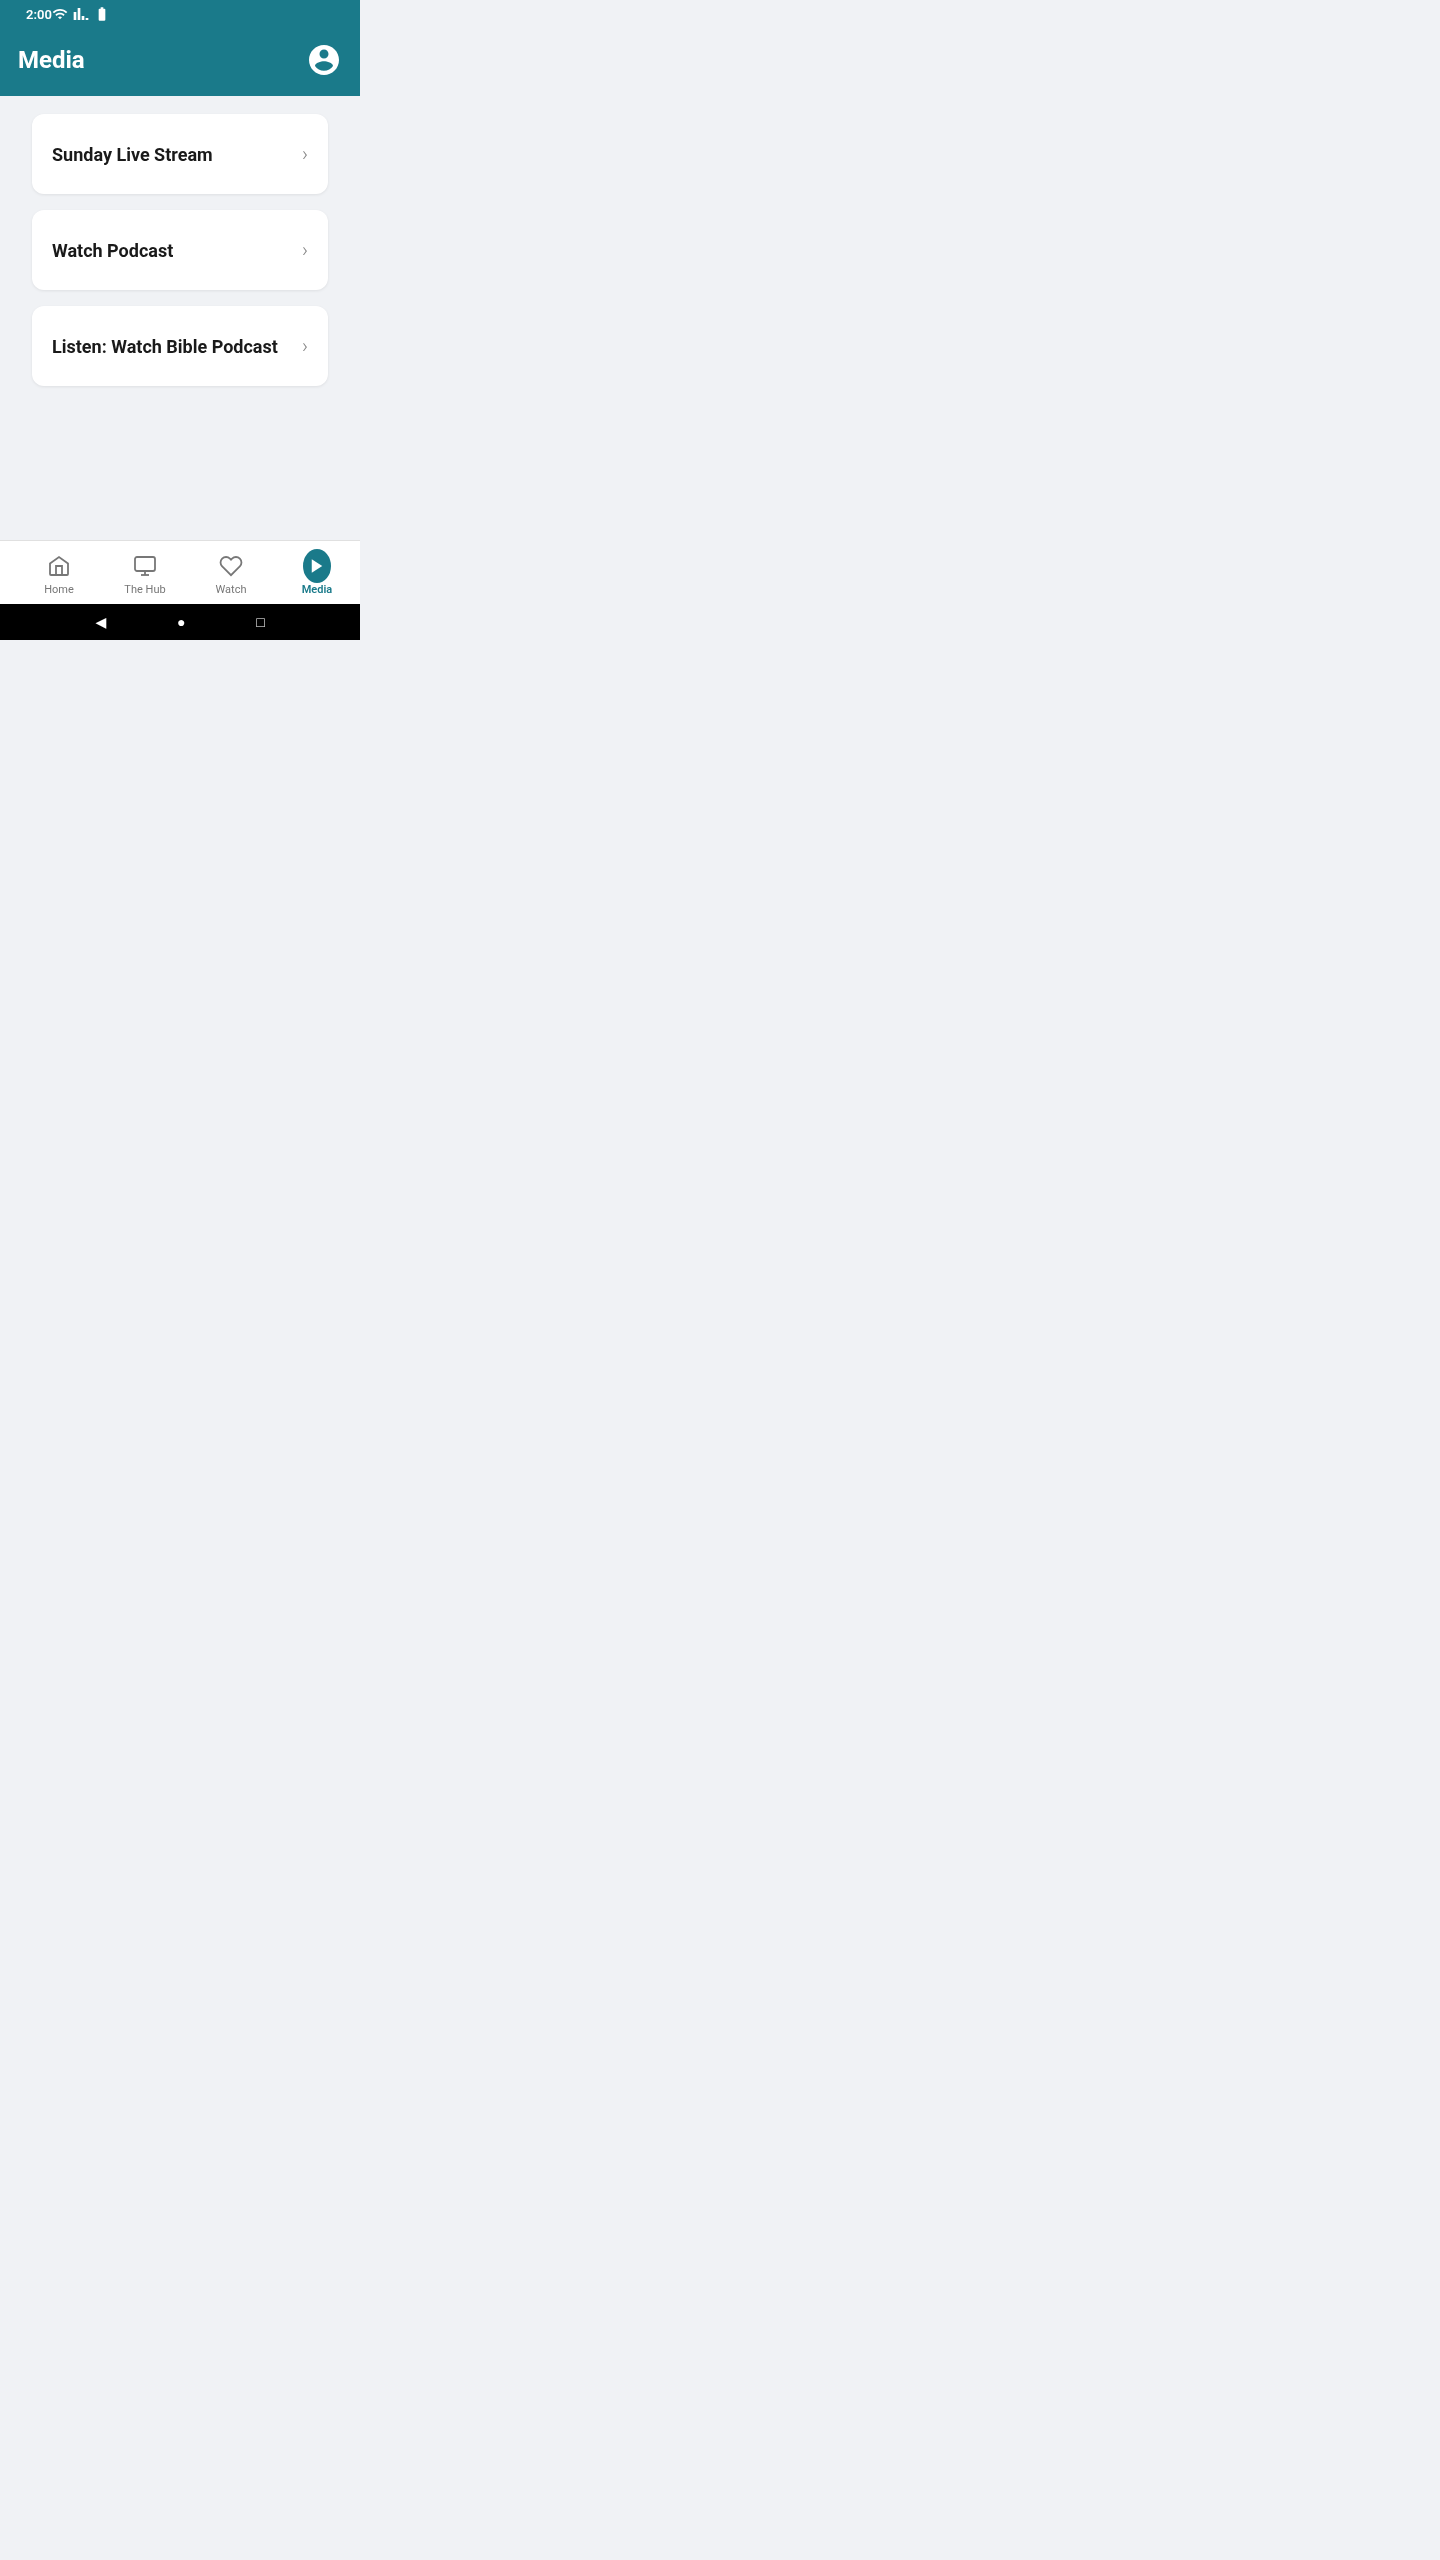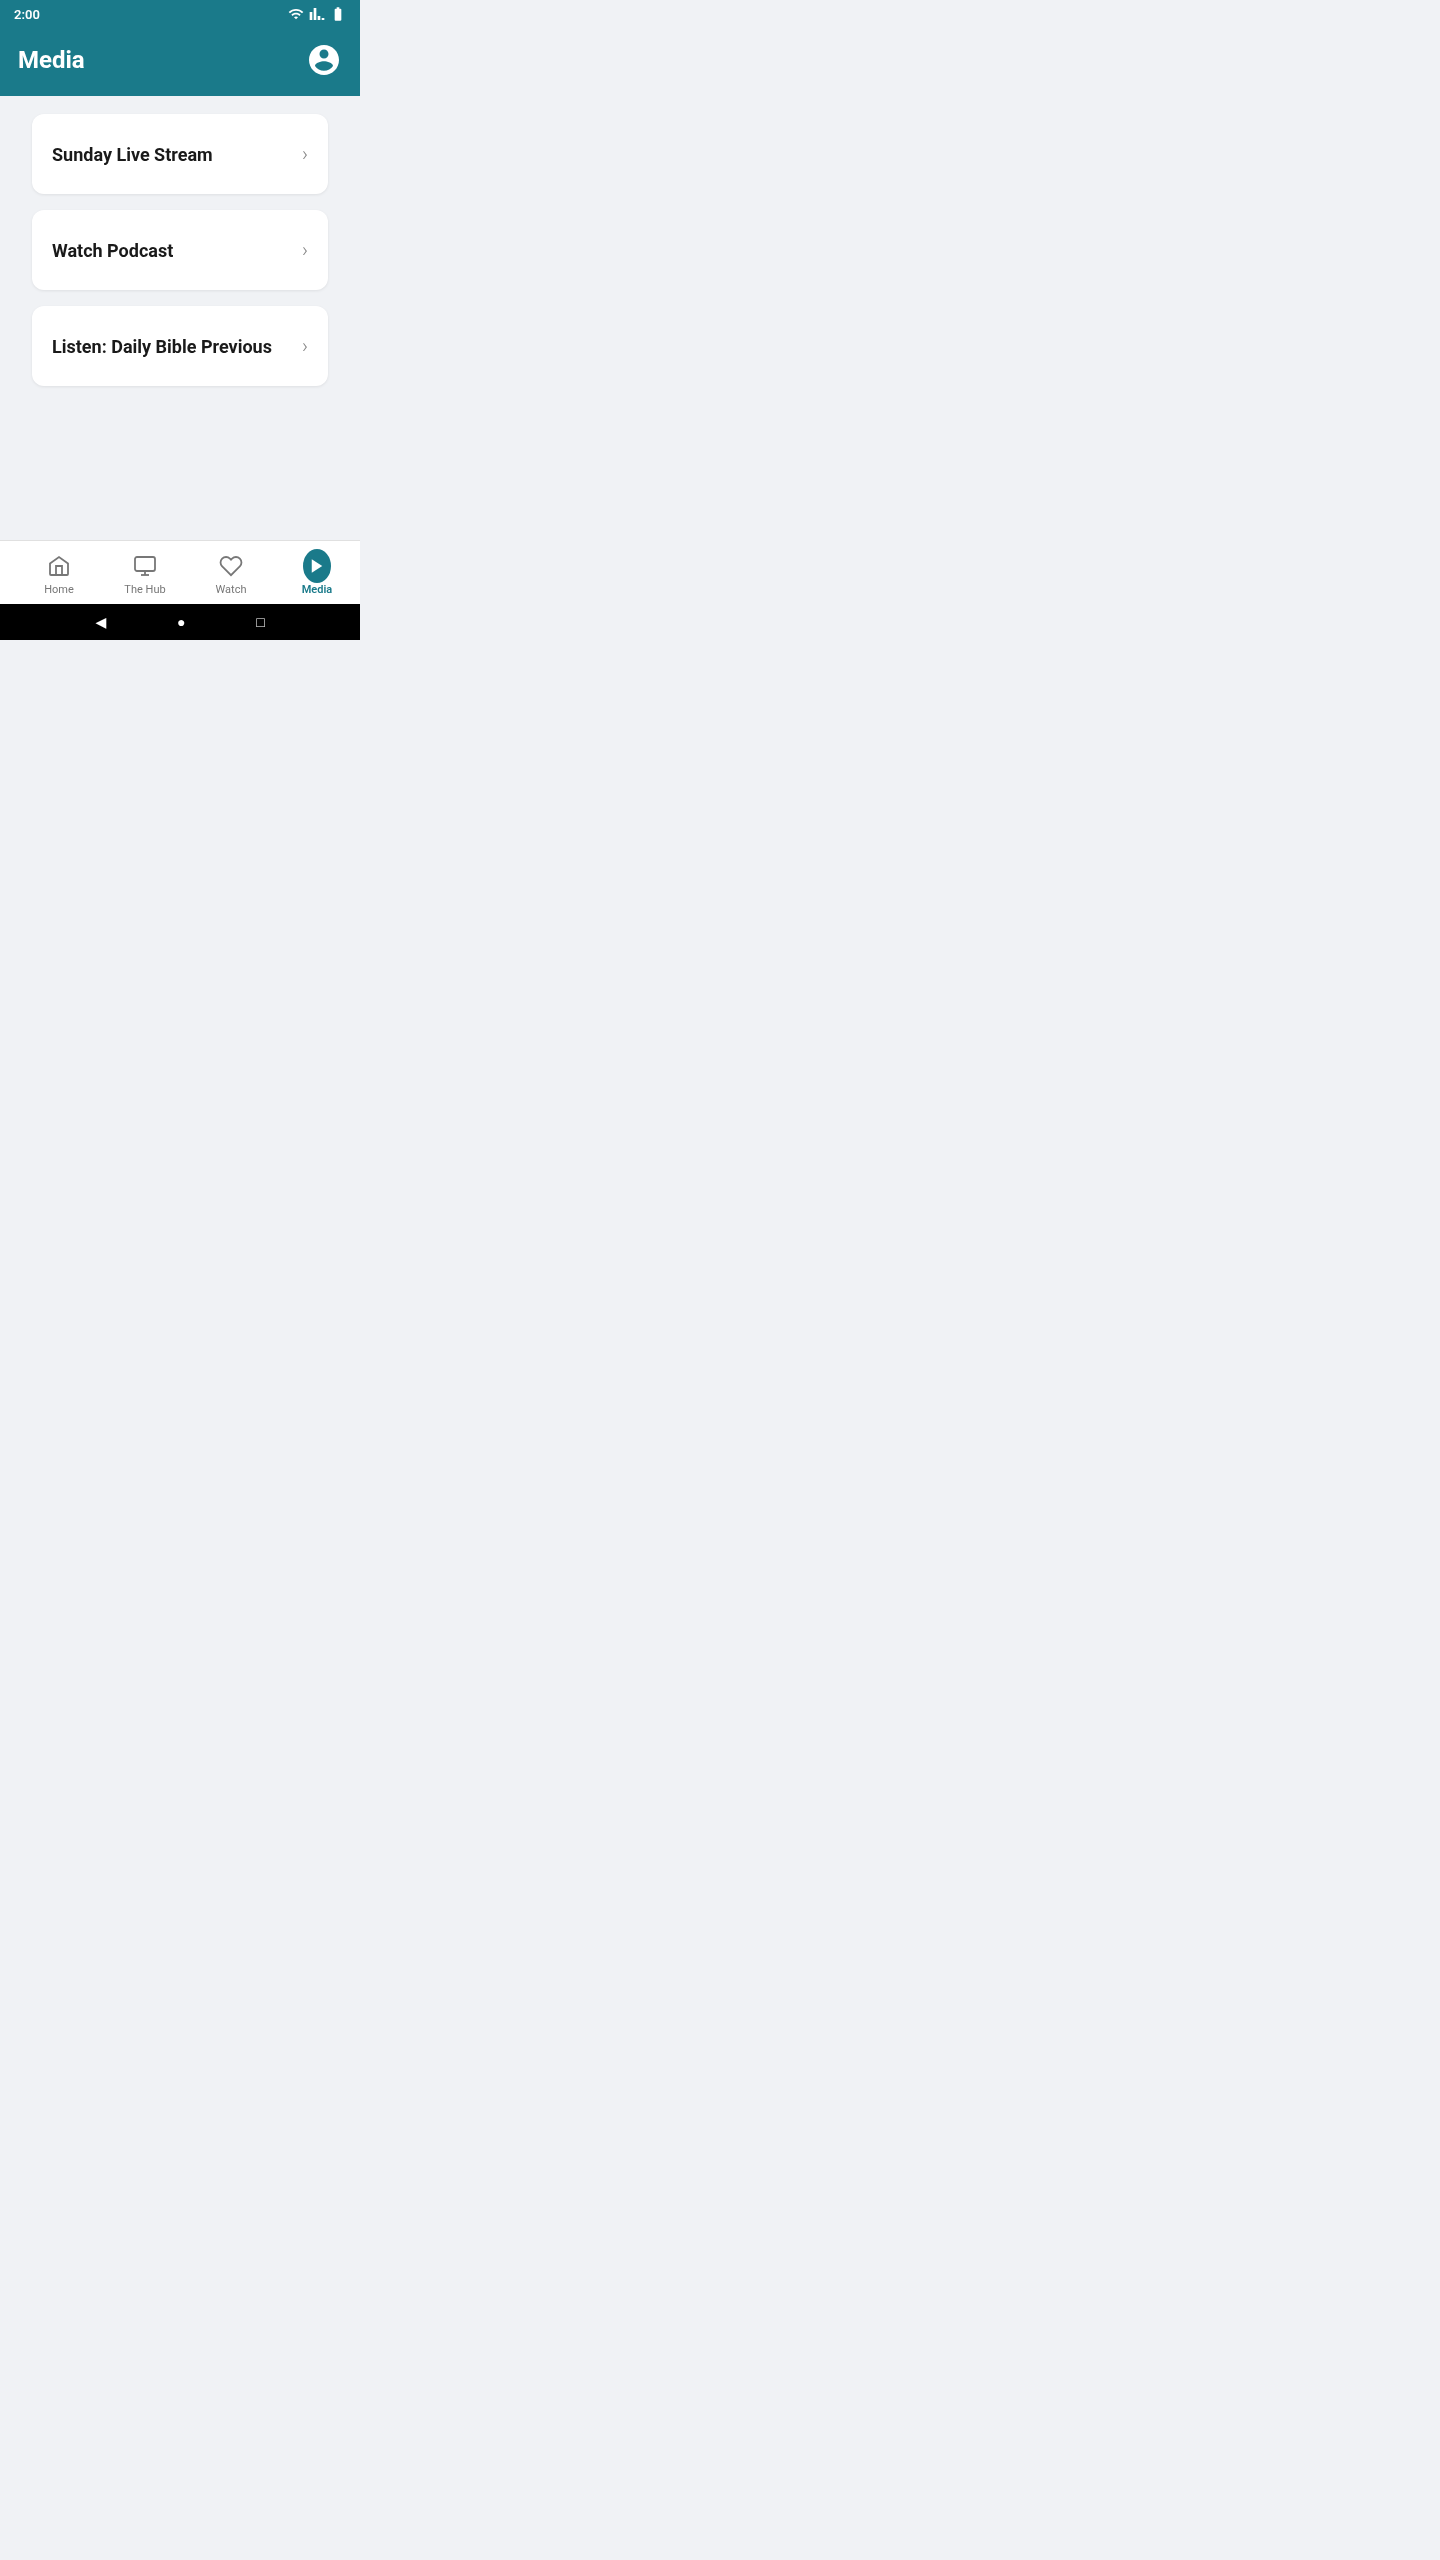--- a/index.html
+++ b/index.html
@@ -17,23 +17,22 @@
       display: flex;
       flex-direction: column;
       overflow: hidden;
     }
 
     
     .status-bar {
       background-color: #1a7a8a;
       color: white;
       display: flex;
-      justify-content: space-between;
-      align-items: center;
-      padding: 6px 14px;
+      align-items: center;
+      padding: 6px 26px;
       height: 28px;
     }
 
     .status-time {
       font-size: 13px;
       font-weight: 600;
     }
 
     .status-icons {
       display: flex;
@@ -203,21 +202,21 @@
     <span class="menu-card-label">Sunday Live Stream</span>
     <span class="chevron-icon">›</span>
   </div>
 
   <div class="menu-card">
     <span class="menu-card-label">Watch Podcast</span>
     <span class="chevron-icon">›</span>
   </div>
 
   <div class="menu-card">
-    <span class="menu-card-label">Listen: Daily Bible Previous</span>
+    <span class="menu-card-label">Listen: Watch Bible Podcast</span>
     <span class="chevron-icon">›</span>
   </div>
 
 </div>
 
 <div class="bottom-nav">
 
   <div class="nav-item">
     <div class="nav-icon-wrap">
       <svg width="24" height="24" viewBox="0 0 24 24" fill="none" stroke="#777" stroke-width="1.8">

